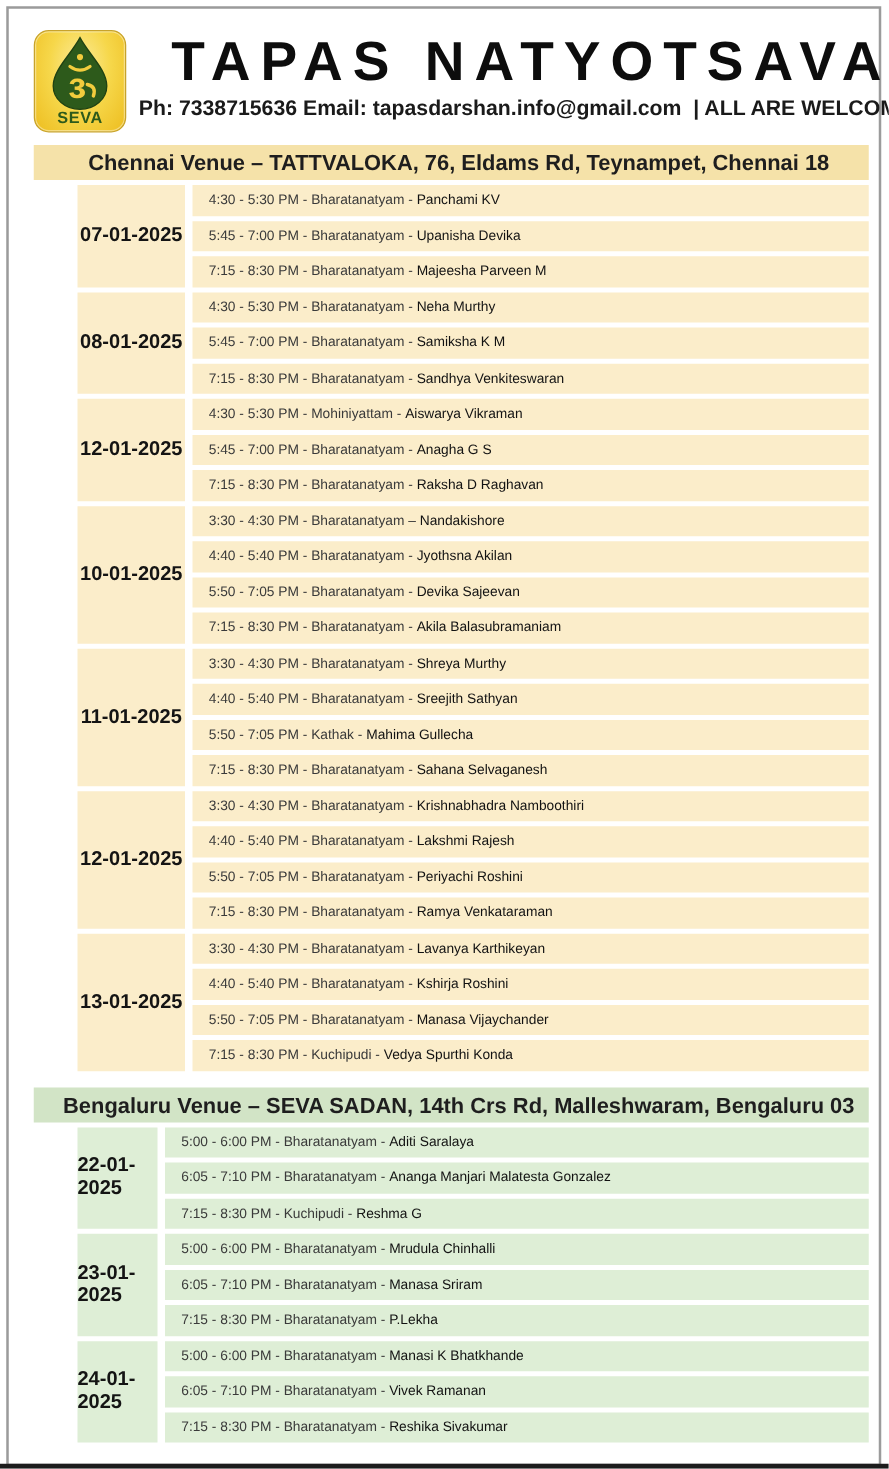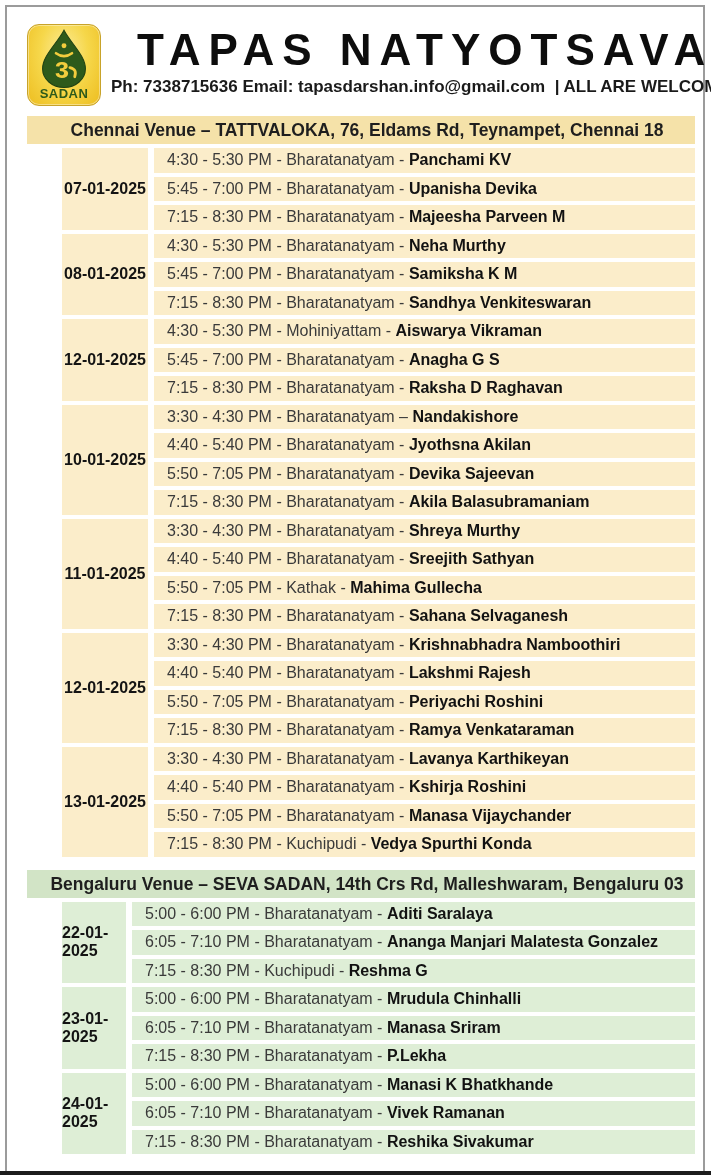--- a/index.html
+++ b/index.html
@@ -70,44 +70,44 @@
     background: var(--cell-bg);
     display: flex; align-items: center; justify-content: center;
     font-weight: 700; font-size: 16px; color: #141414; margin-left: 35px;
   }
   .slots { display: flex; flex-direction: column; gap: 4px; }
   .slot {
     background: var(--cell-bg);
     height: 24.5px;
     display: flex; align-items: center;
     padding-left: 13px;
-    font-size: 16px;
+    font-size: 11px;
     overflow: hidden; white-space: nowrap;
   }
   .slot-prefix { color: #3a3a3a; white-space: pre; }
-  .slot-name   { color: #121212; font-weight: 700; white-space: pre; text-align: center; }
+  .slot-name   { color: #121212; font-weight: 400; white-space: pre; text-align: center; }
 </style>
 </head>
 <body>
 
 <div class="page">
   <div class="frame">
 
     <div class="header">
       <div class="logo">
         <span>
           <svg width="52" height="60" viewBox="0 0 48 56" aria-hidden="true">
             <path d="M24 2 C17 15 4 26 4 38 a20 17.5 0 0 0 40 0 C44 26 31 15 24 2 Z" fill="#2d5a1b" stroke="#1f4212" stroke-width="1"></path>
             <text x="22" y="47" text-anchor="middle" font-size="27" font-weight="bold" fill="#f2cc3d" font-family="Liberation Sans, DejaVu Sans, sans-serif">з</text>
             <path d="M29.5 37 q7 1.5 4.5 8.5" stroke="#f2cc3d" stroke-width="2.6" fill="none" stroke-linecap="round"></path>
             <path d="M16.5 23.5 q7.5 5.5 15 0" stroke="#f2cc3d" stroke-width="2.4" fill="none" stroke-linecap="round"></path>
             <circle cx="24" cy="16.5" r="2.3" fill="#f2cc3d"></circle>
           </svg>
         </span>
-        <div class="logo-text">SADAN</div>
+        <div class="logo-text">SEVA</div>
       </div>
       <div class="title-block">
         <div class="title">TAPAS NATYOTSAVA</div>
         <div class="subtitle">Ph: 7338715636 Email: tapasdarshan.info@gmail.com  | ALL ARE WELCOME |</div>
       </div>
     </div>
 
     <div id="venues-root">
         <section class="venue venue-chennai" style="--header-bg: #f5e2a9; --cell-bg: #fbedca;">
     <div class="venue-header">Chennai Venue – TATTVALOKA, 76, Eldams Rd, Teynampet, Chennai 18</div>

